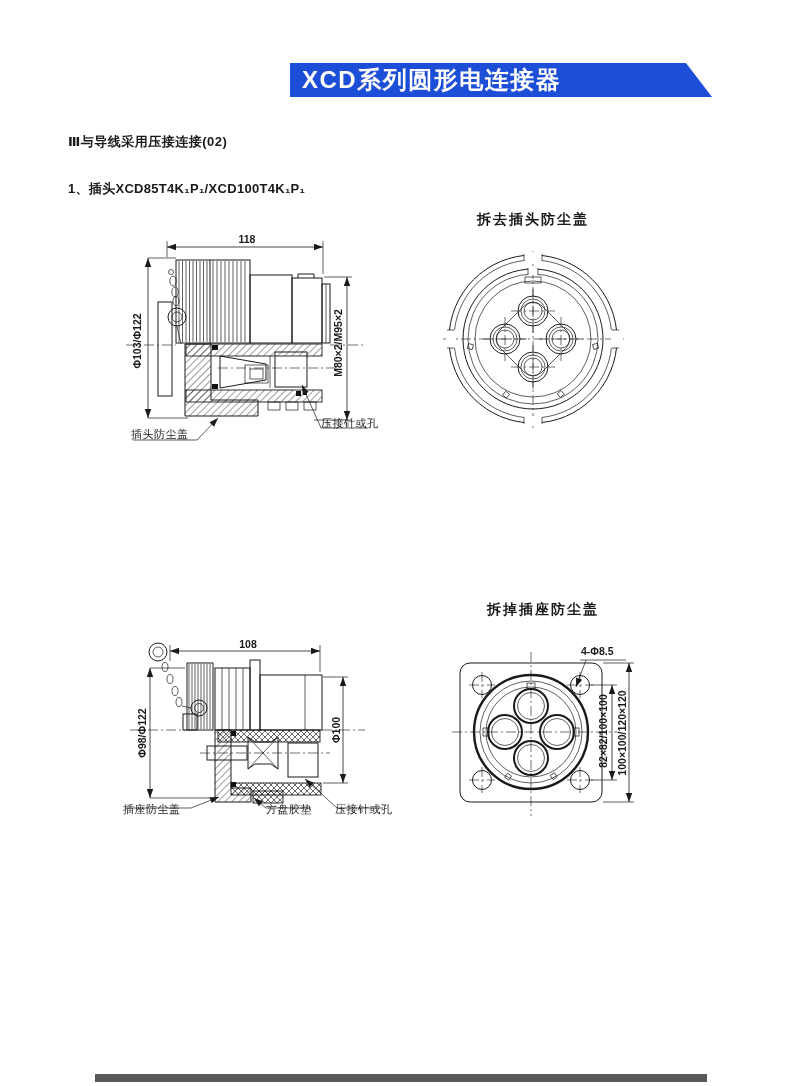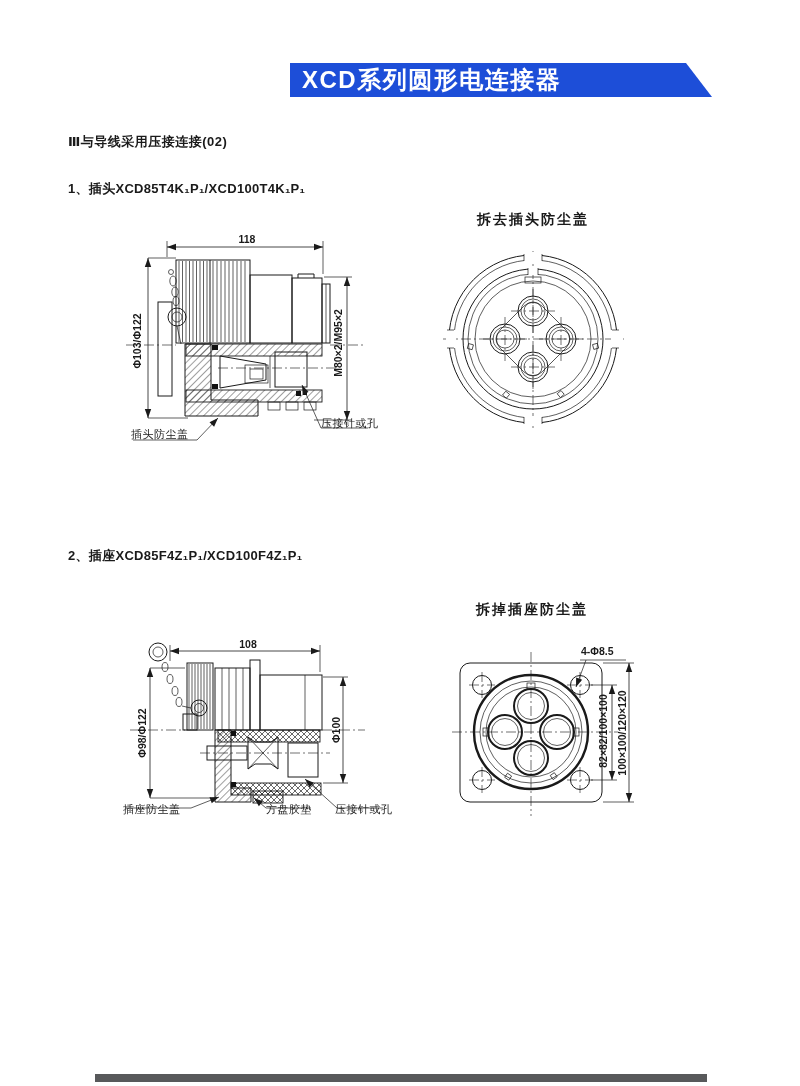--- a/index.html
+++ b/index.html
@@ -166,23 +166,22 @@
           <path class="cl" d="M99,91 H143 M121,69 V113"></path>
         </g>
     </g>
 
     <rect class="tn" x="28" y="96" width="5" height="5" transform="rotate(15 30 98)"></rect>
     <rect class="tn" x="153" y="96" width="5" height="5" transform="rotate(-15 155 98)"></rect>
     <rect class="tn" x="64" y="144" width="5" height="5" transform="rotate(40 66 146)"></rect>
     <rect class="tn" x="118" y="144" width="5" height="5" transform="rotate(-40 120 146)"></rect>
   </svg>
 
-  <div class="fig-heading" style="left:68px;top:547px;">2、插座XCD85F4Z₁P₁/XCD100F4Z₁P₁</div>
-
-  <div class="face-title" style="left:476px;top:601px;">拆掉插座防尘盖</div>
+
+  <div class="face-title" style="left:487px;top:601px;">拆掉插座防尘盖</div>
 
   <svg class="drw" style="left:115px;top:635px;" width="280" height="185" viewBox="0 0 280 185">
 
     <line class="dm" x1="55" y1="16" x2="205" y2="16" marker-start="url(#arw)" marker-end="url(#arw)"></line>
     <path class="tn" d="M55,10 V26 M205,10 V37"></path>
 
     <line class="dm" x1="35" y1="33" x2="35" y2="163" marker-start="url(#arw)" marker-end="url(#arw)"></line>
     <path class="tn" d="M35,33 H70 M35,163 H96"></path>
 
     <line class="dm" x1="228" y1="42" x2="228" y2="148" marker-start="url(#arw)" marker-end="url(#arw)"></line>

